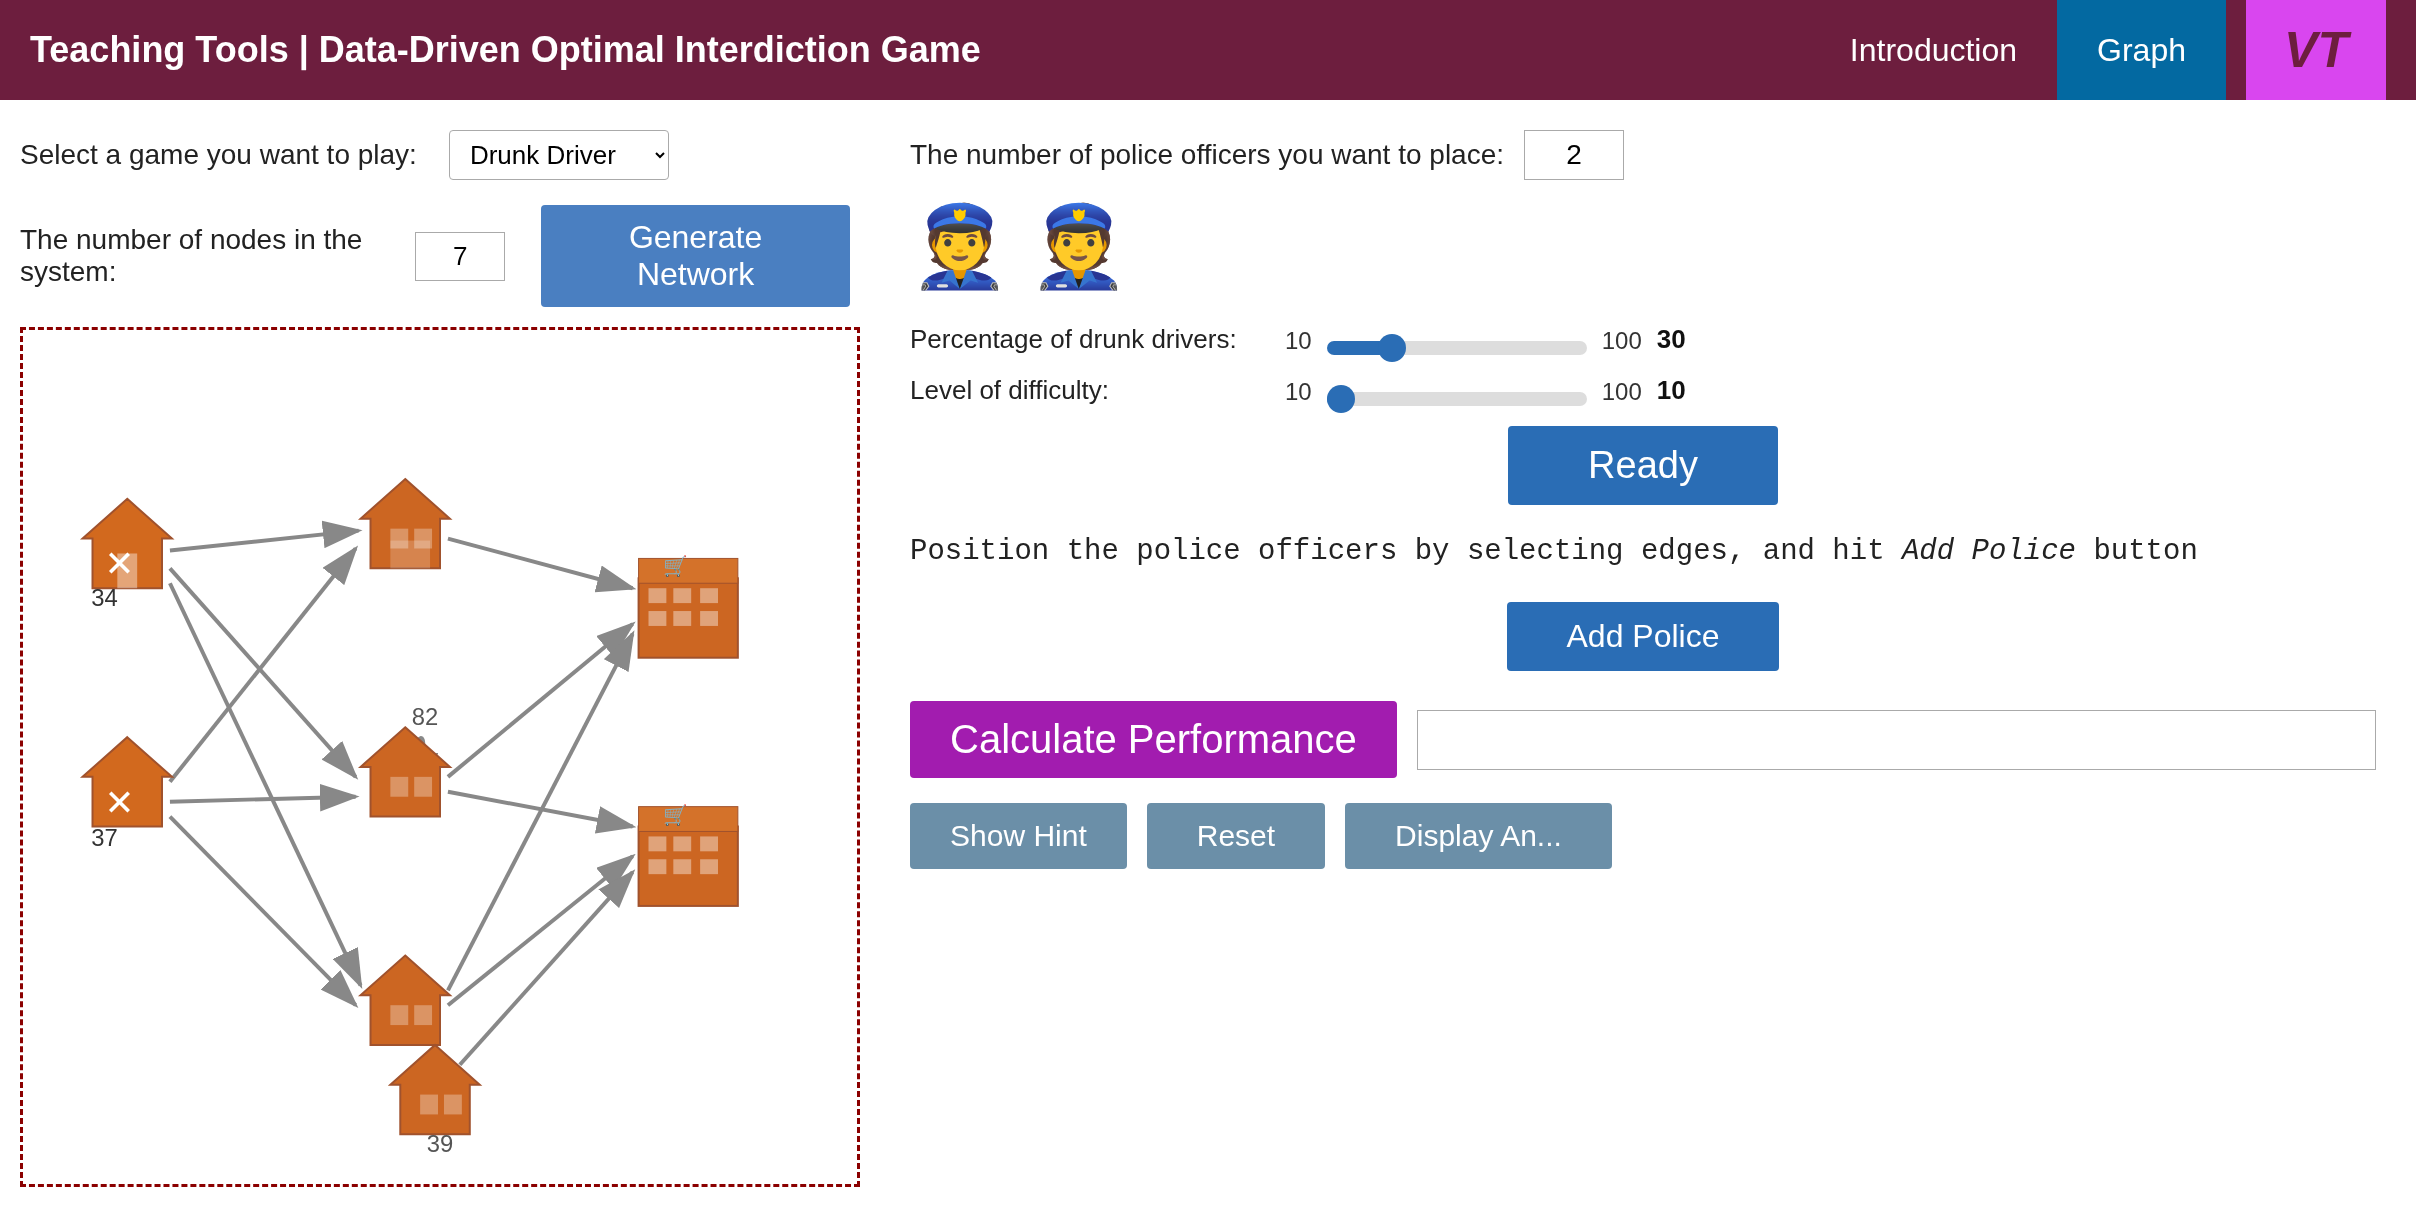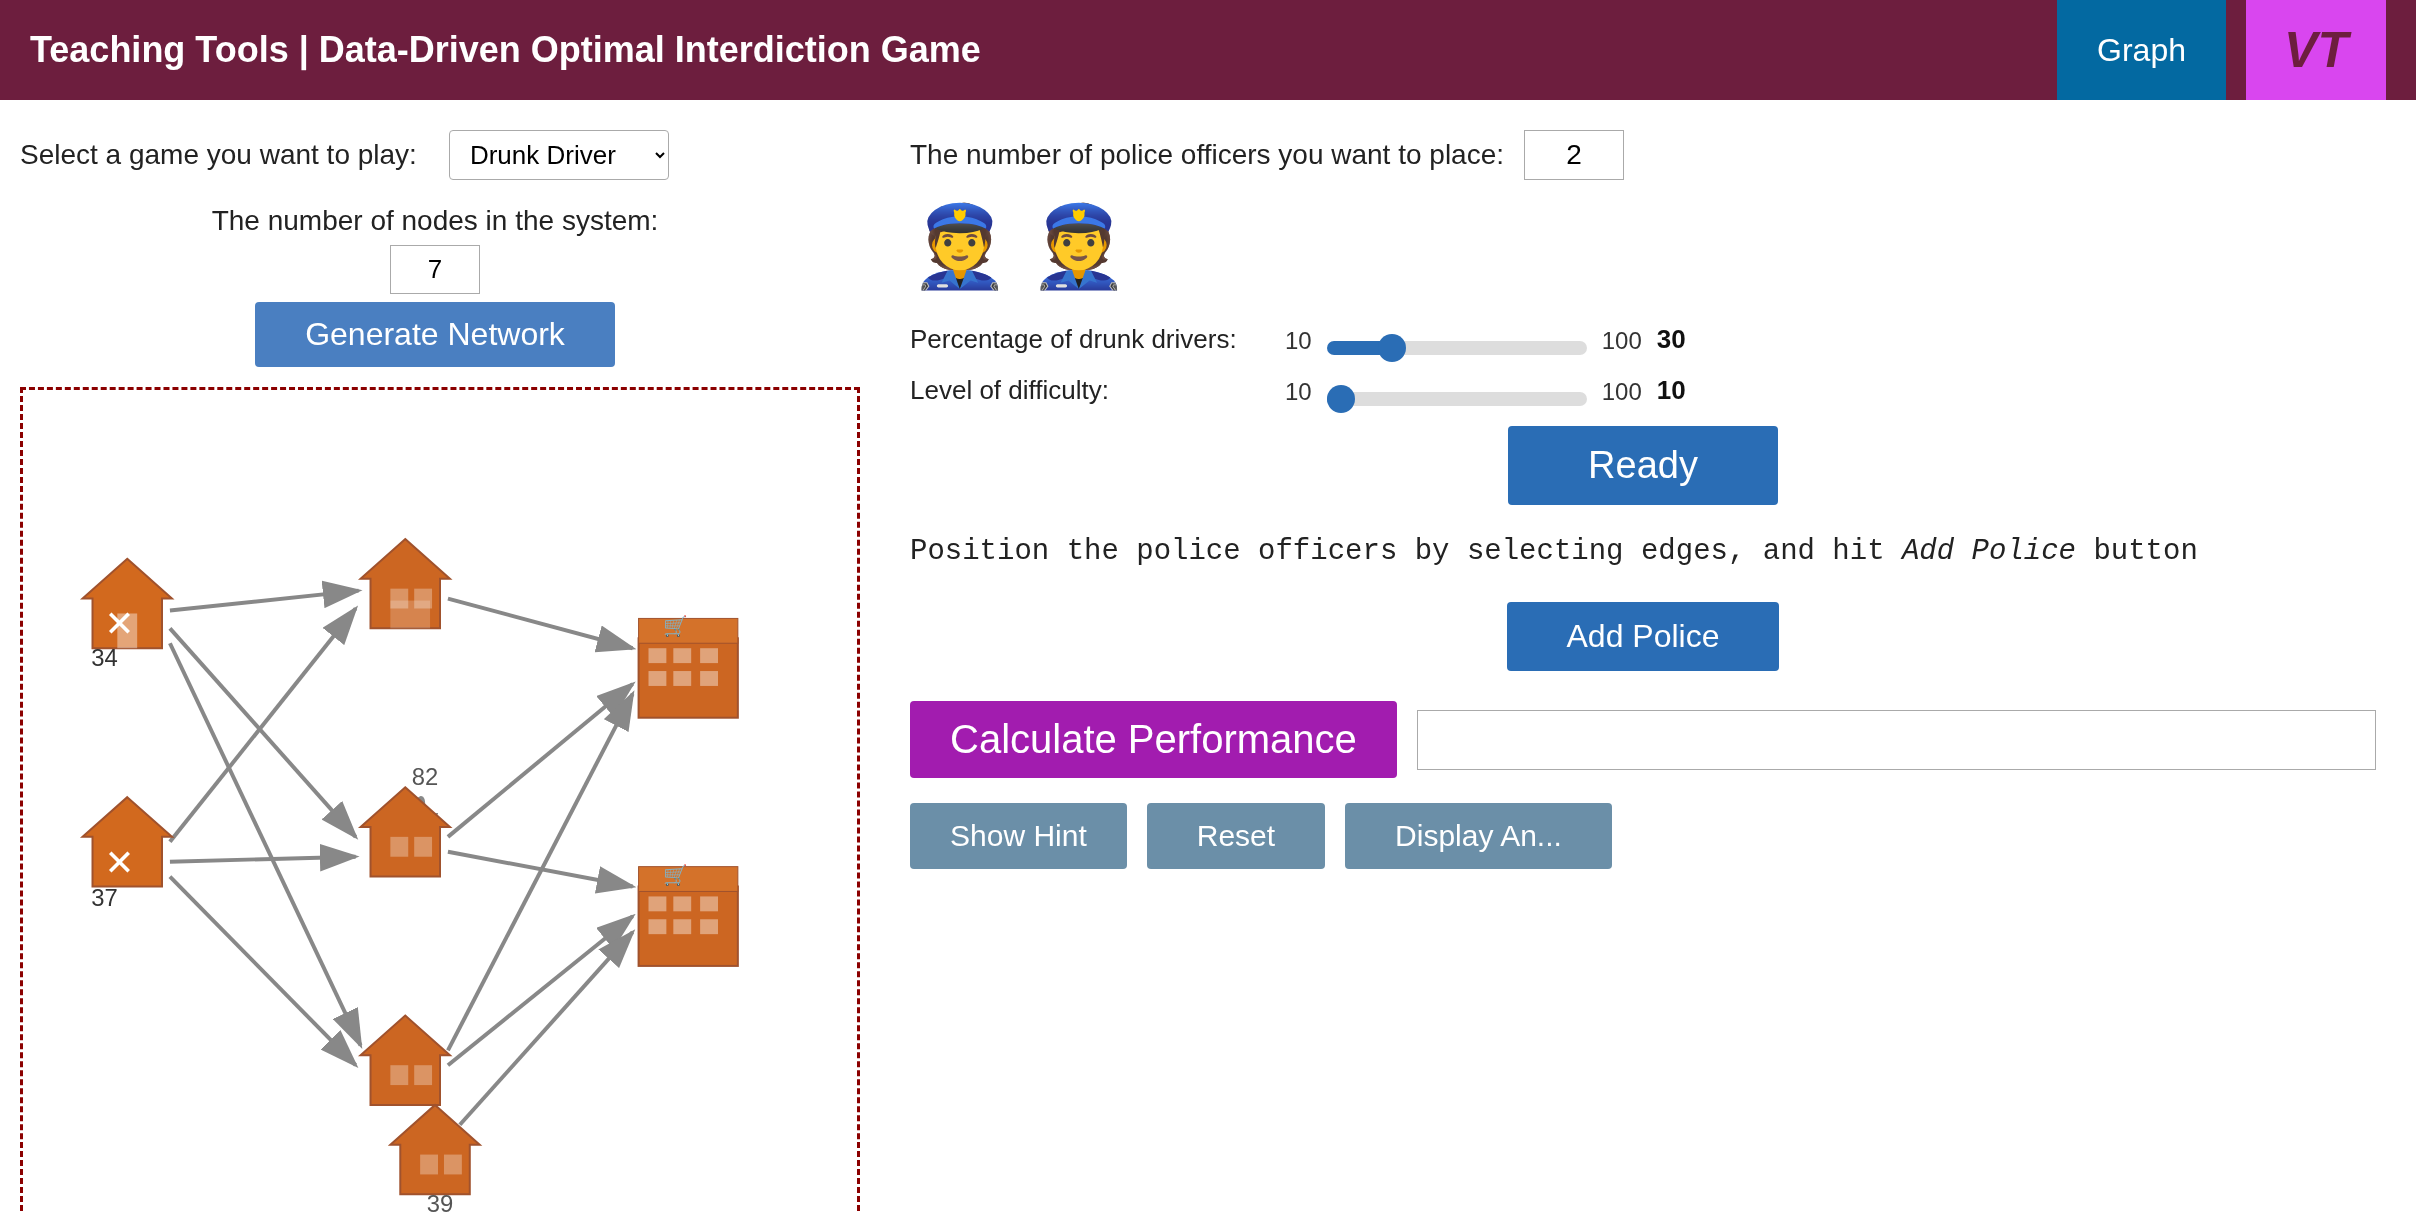--- a/index.html
+++ b/index.html
@@ -85,23 +85,22 @@
       border: 1px solid #aaa;
       border-radius: 4px;
       background: white;
       cursor: pointer;
       min-width: 220px;
     }
 
     .nodes-row {
       display: flex;
       align-items: center;
-      gap: 8px;
+      gap: 36px;
       margin-bottom: 20px;
-      flex-direction: column;
     }
     .nodes-label {
       font-size: 28px;
       color: #222;
     }
     .nodes-input {
       font-size: 26px;
       width: 90px;
       padding: 8px 12px;
       border: 1px solid #aaa;
@@ -304,20 +303,21 @@
       background: #2a6db5;
       cursor: pointer;
     }
   </style>
 </head>
 <body>
 
 <div class="header">
   <div class="header-title">Teaching Tools | Data-Driven Optimal Interdiction Game</div>
   <nav class="nav-links">
+    <a class="nav-item">Introduction</a>
     <a class="nav-item active">Graph</a>
   </nav>
   <div class="logo-area">
     <span class="vt-logo">VT</span>
   </div>
 </div>
 
 <div class="main">
 
   <div class="left-panel">

